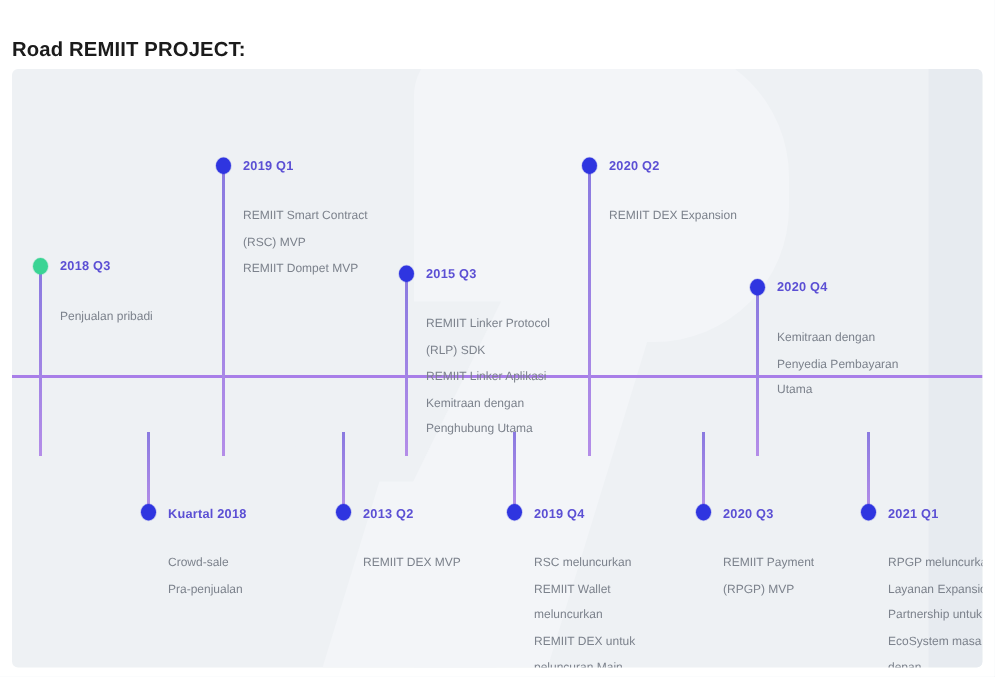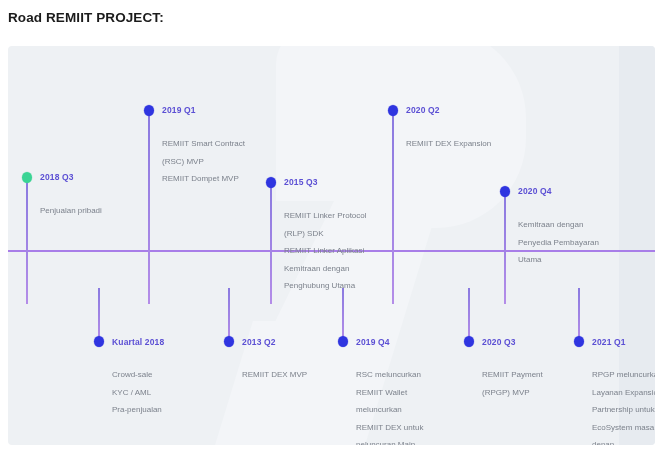--- a/index.html
+++ b/index.html
@@ -13,21 +13,21 @@
     position: relative;
     overflow: hidden;
     font-family: "Liberation Sans", sans-serif;
     -webkit-font-smoothing: antialiased;
   }
 
   
   #page-title {
     position: absolute;
     left: 8px;
-    top: 1px;
+    top: 16px;
     font-size: 13.5px;
     color: #1b1b1b;
     letter-spacing: 0.1px;
     white-space: nowrap;
   }
 
   
   #roadmap-panel {
     position: absolute;
     left: 8px;
@@ -171,21 +171,20 @@
         <div class="m-body">
           <div>Penjualan pribadi</div>
         </div>
       </div>
       <div class="milestone below" style="left: 86px; top: 301px;">
         <div class="connector" style="height: 52px;"></div>
         <div class="dot"></div>
         <div class="m-label">Kuartal 2018</div>
         <div class="m-body">
           <div>Crowd-sale</div>
-          <div>KYC / AML</div>
           <div>Pra-penjualan</div>
         </div>
       </div>
       <div class="milestone above" style="left: 136px; top: 59px;">
         <div class="connector" style="height: 192px;"></div>
         <div class="dot"></div>
         <div class="m-label">2019 Q1</div>
         <div class="m-body">
           <div>REMIIT Smart Contract</div>
           <div>(RSC) MVP</div>

